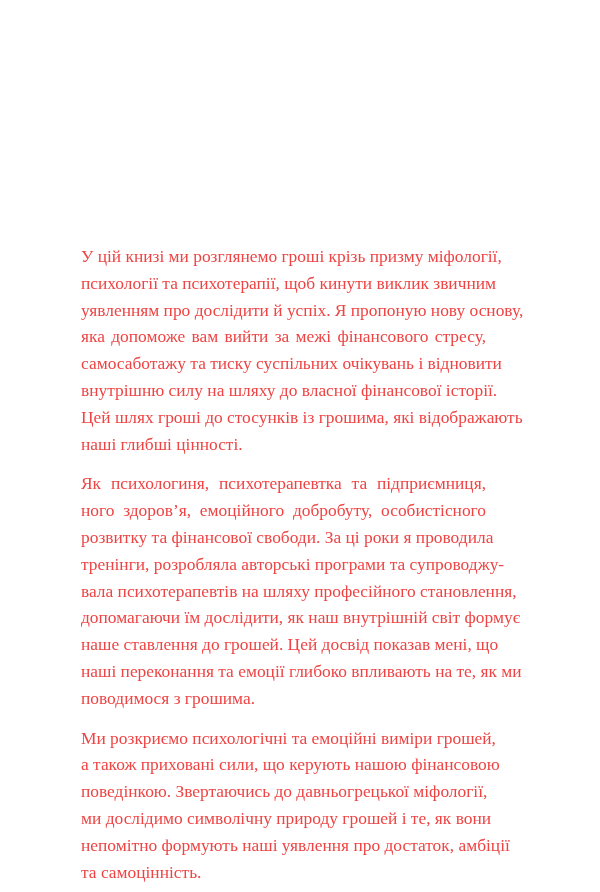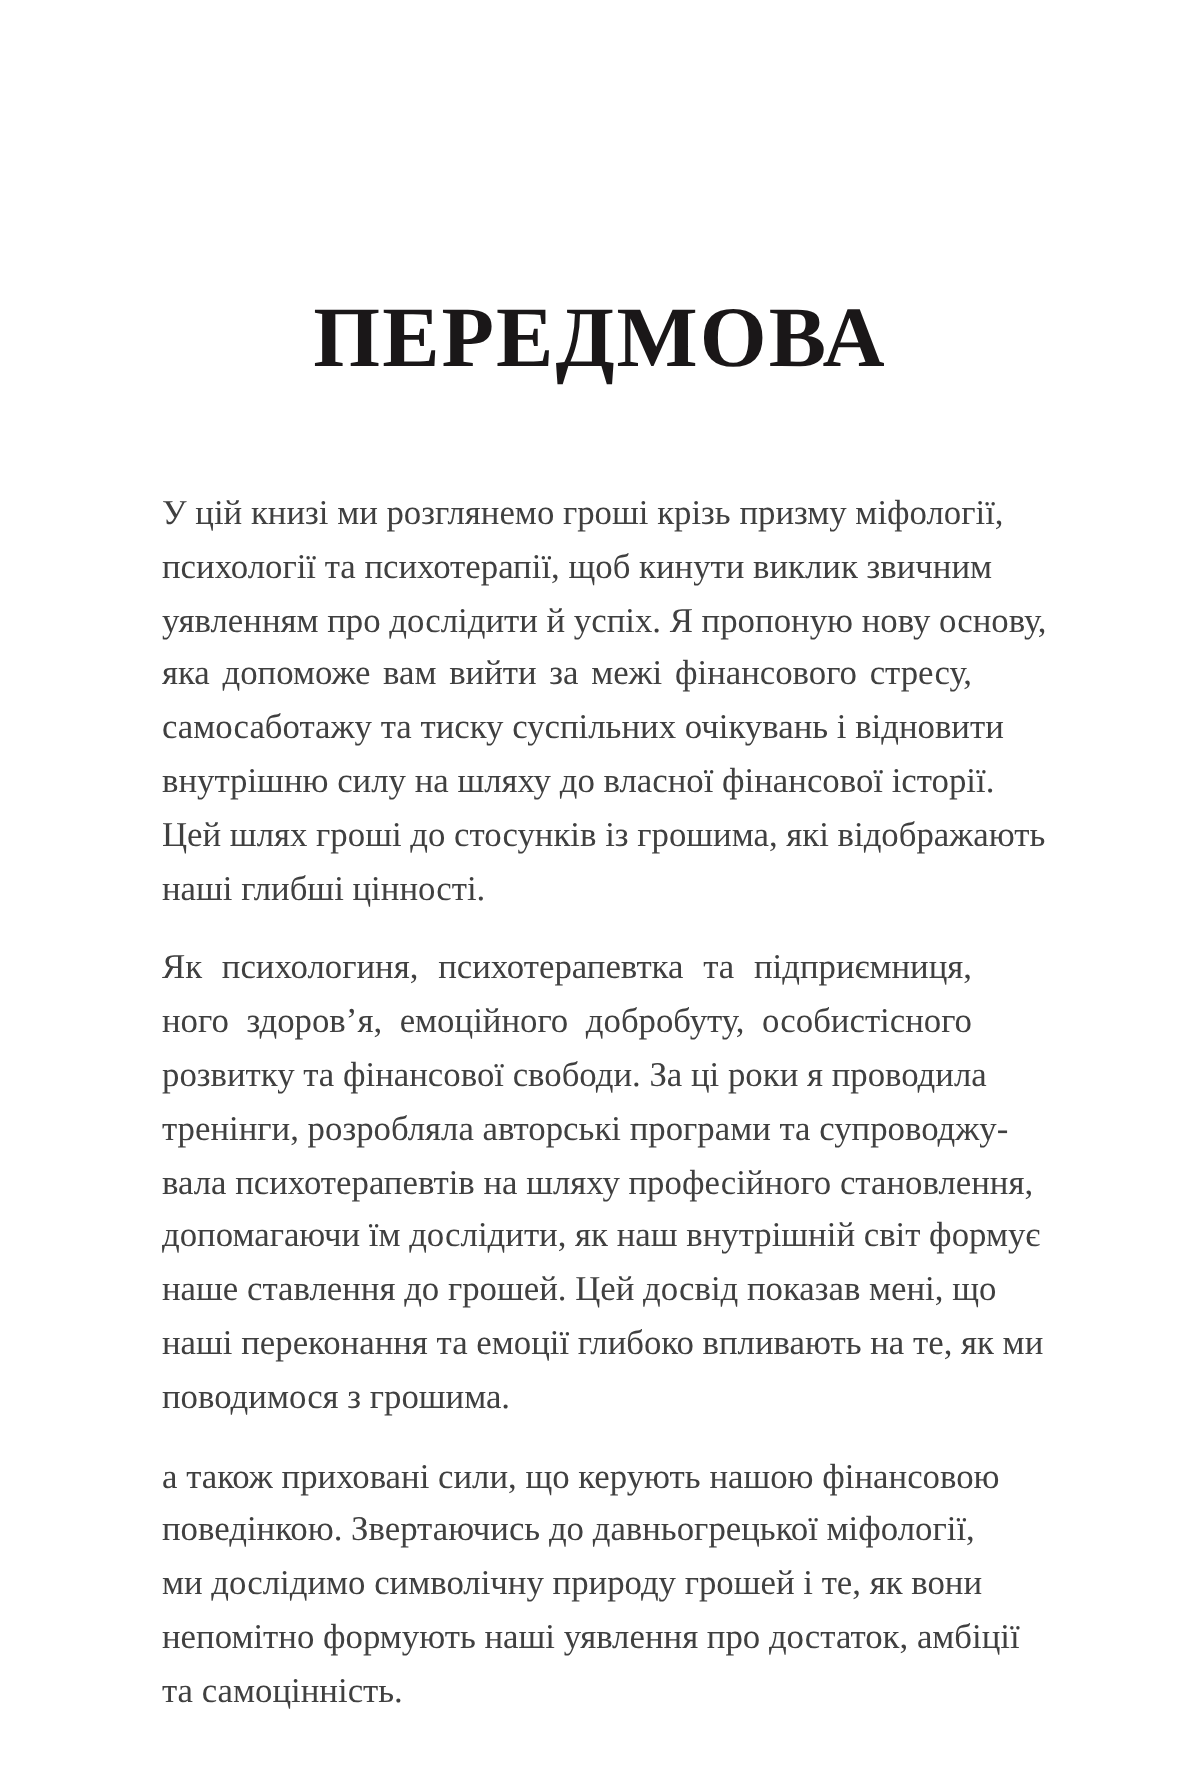--- a/index.html
+++ b/index.html
@@ -47,31 +47,30 @@
     }
     .line {
       display: block;
       font-size: 17.4px;
       line-height: 26.8px;
       height: 26.8px;
       text-align: justify;
       text-align-last: justify;
       white-space: nowrap;
       overflow: visible;
-      color: #404040;
+      color: #ef4444;
     }
     .line.last {
       text-align-last: left;
     }
   </style>
 </head>
 <body>
 
 <div class="page">
-  <h1 class="title">ПЕРЕДМОВА</h1>
 
   <div class="body-text">
     <p class="para">
       <span class="line">У цій книзі ми розглянемо гроші крізь призму міфології,</span>
       <span class="line">психології та психотерапії, щоб кинути виклик звичним</span>
       <span class="line">уявленням про дослідити й успіх. Я пропоную нову основу,</span>
       <span class="line">яка допоможе вам вийти за межі фінансового стресу,</span>
       <span class="line">самосаботажу та тиску суспільних очікувань і відновити</span>
       <span class="line">внутрішню силу на шляху до власної фінансової історії.</span>
       <span class="line">Цей шлях гроші до стосунків із грошима, які відображають</span>
@@ -84,20 +83,21 @@
       <span class="line">розвитку та фінансової свободи. За ці роки я проводила</span>
       <span class="line">тренінги, розробляла авторські програми та супроводжу-</span>
       <span class="line">вала психотерапевтів на шляху професійного становлення,</span>
       <span class="line">допомагаючи їм дослідити, як наш внутрішній світ формує</span>
       <span class="line">наше ставлення до грошей. Цей досвід показав мені, що</span>
       <span class="line">наші переконання та емоції глибоко впливають на те, як ми</span>
       <span class="line last">поводимося з грошима.</span>
     </p>
 
     <p class="para">
+      <span class="line">Ми розкриємо психологічні та емоційні виміри грошей,</span>
       <span class="line">а також приховані сили, що керують нашою фінансовою</span>
       <span class="line">поведінкою. Звертаючись до давньогрецької міфології,</span>
       <span class="line">ми дослідимо символічну природу грошей і те, як вони</span>
       <span class="line">непомітно формують наші уявлення про достаток, амбіції</span>
       <span class="line last">та самоцінність.</span>
     </p>
   </div>
 </div>
 
 </body></html>

